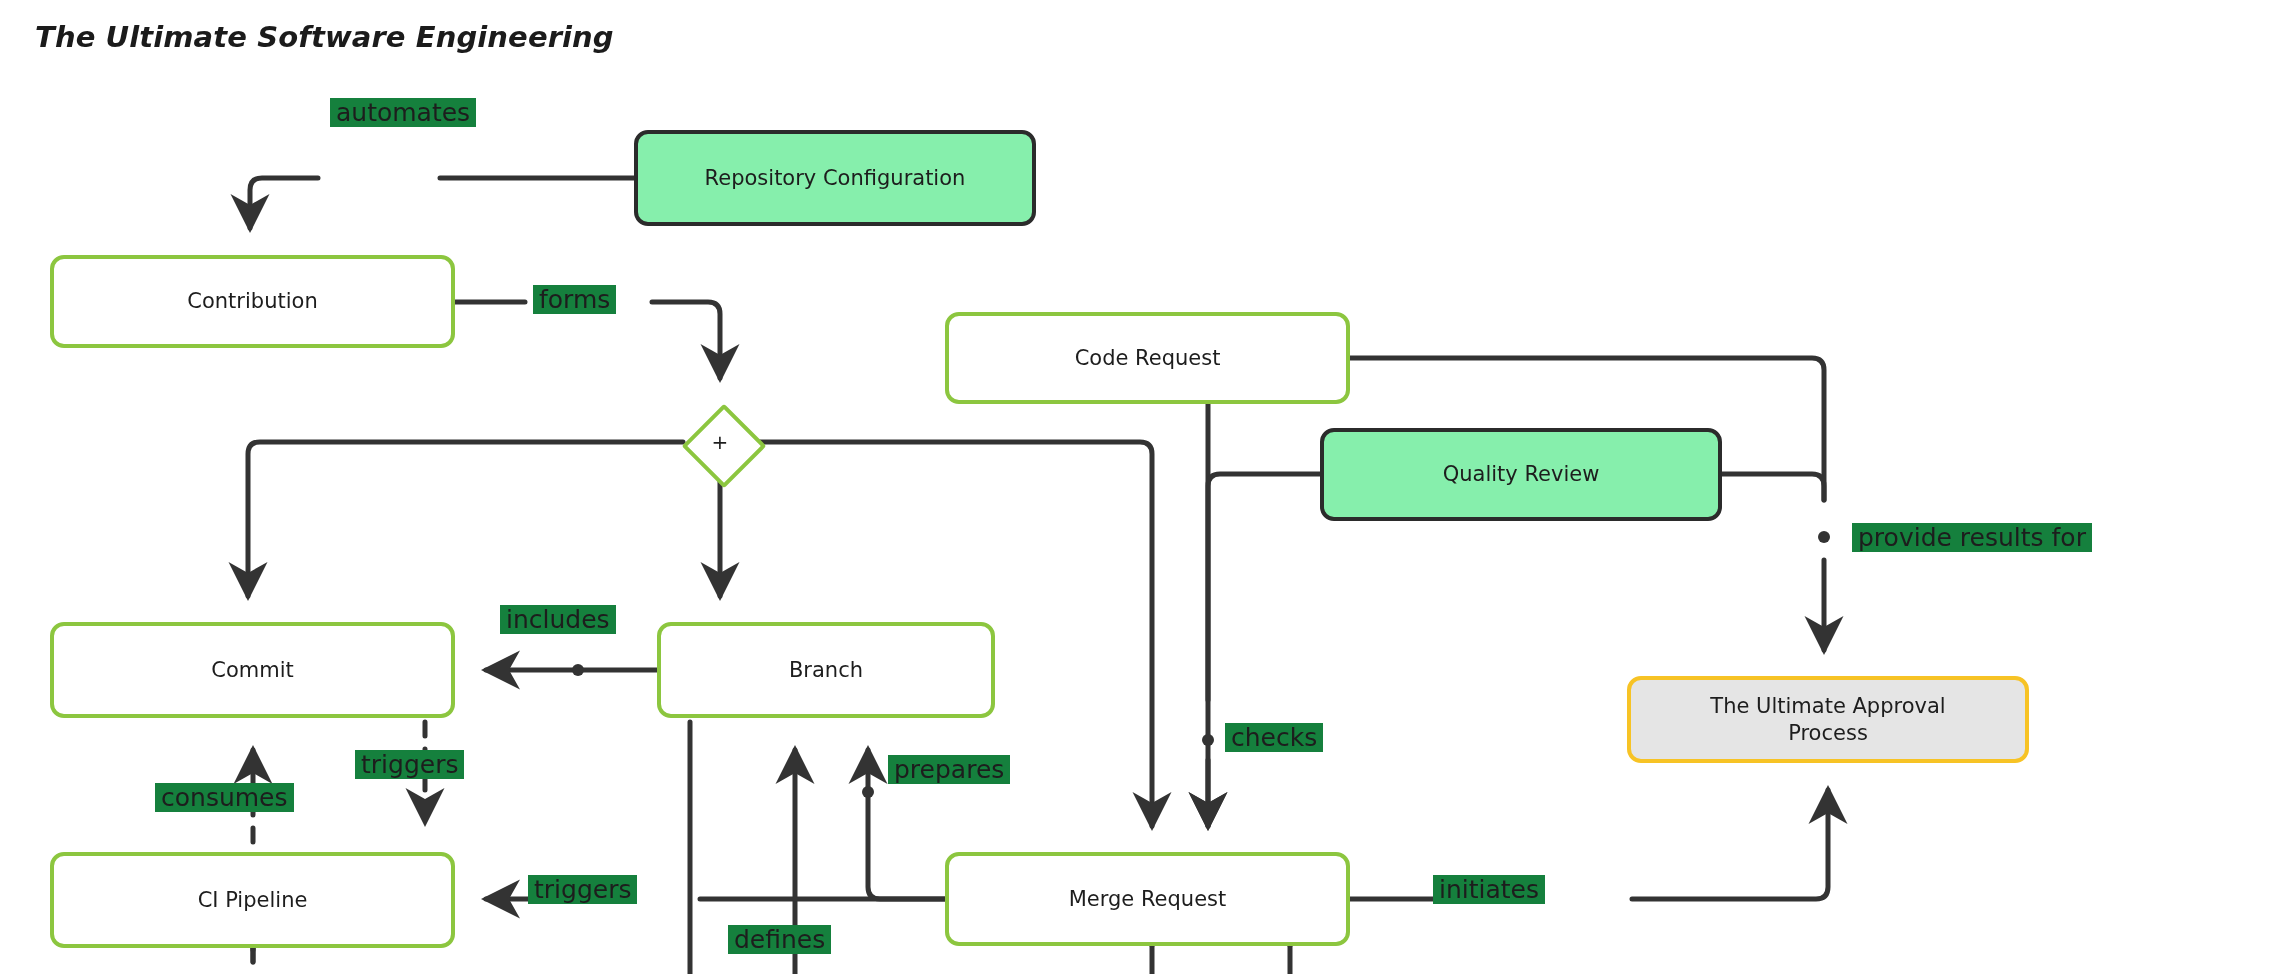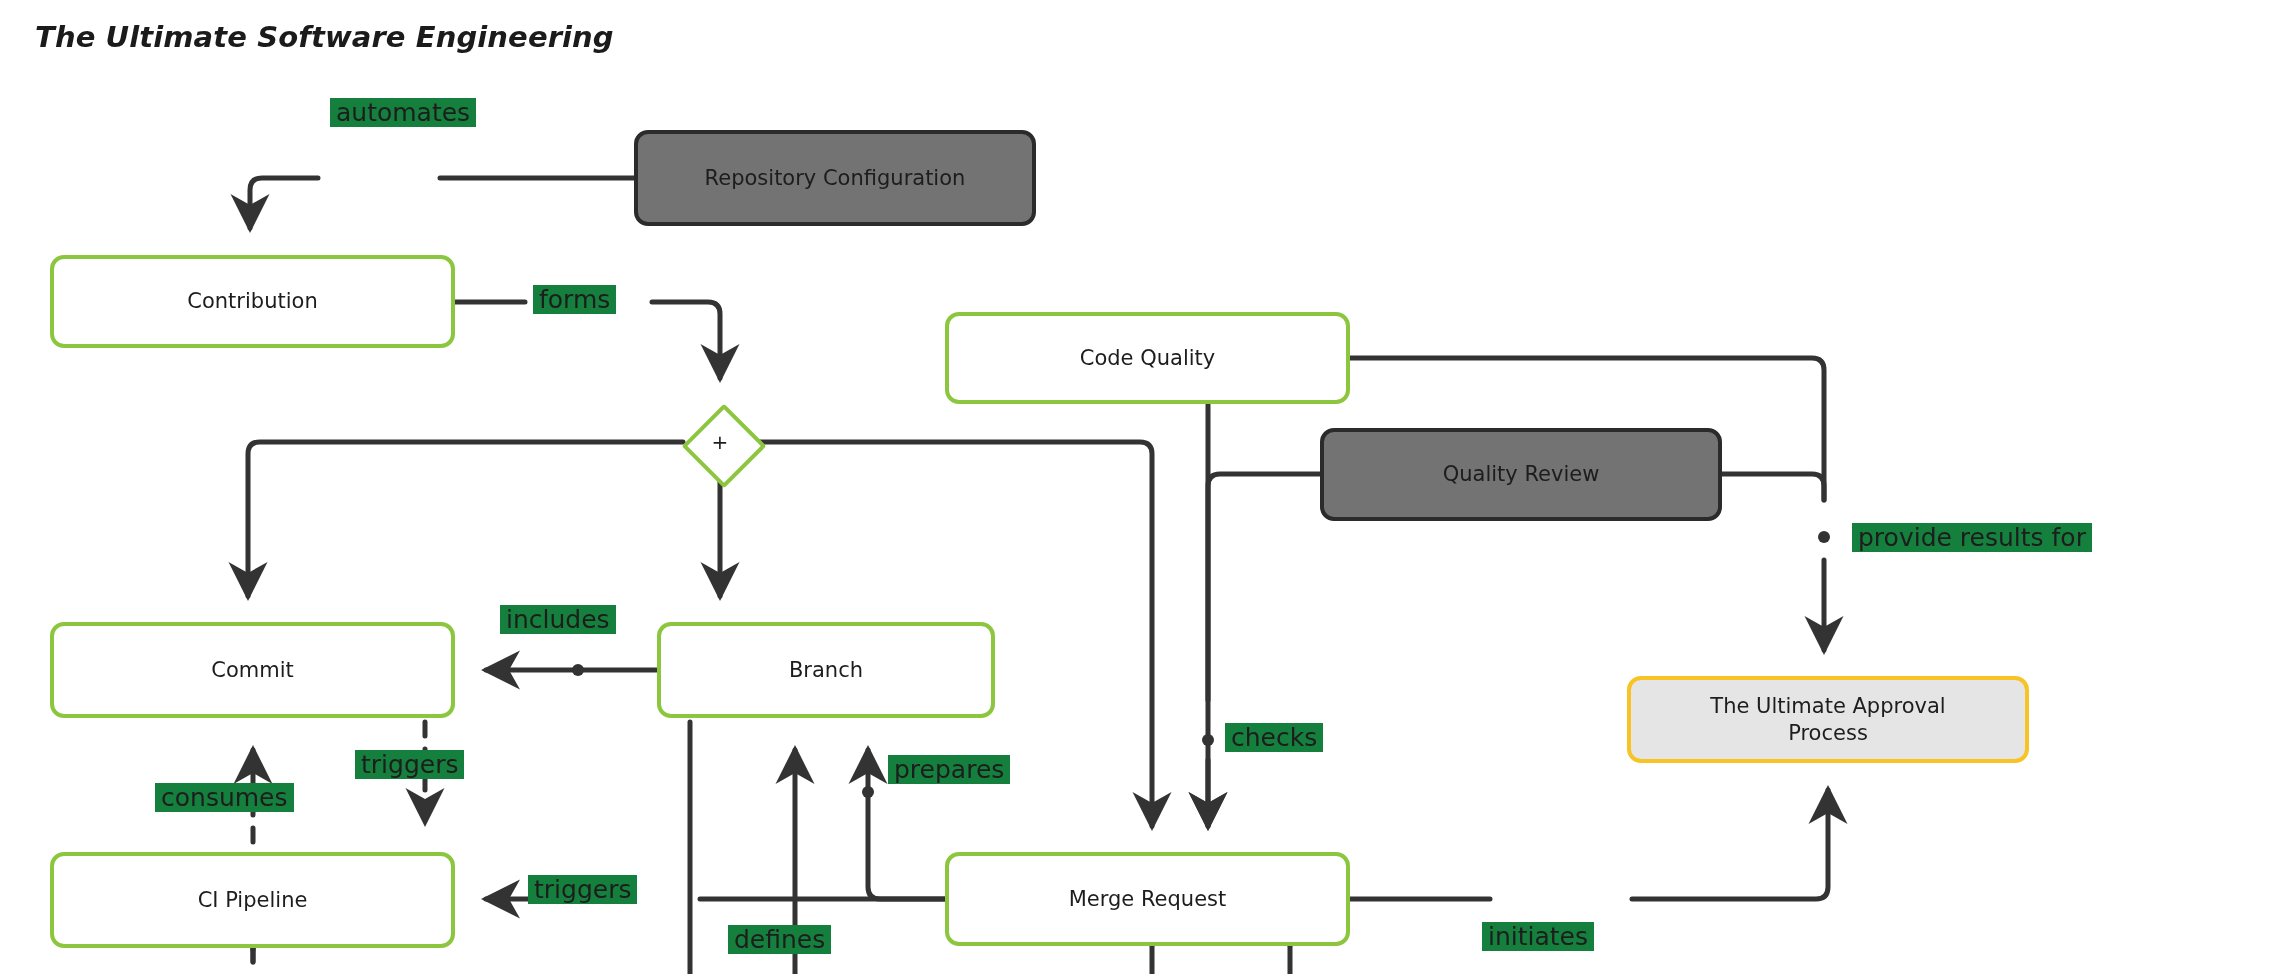--- a/index.html
+++ b/index.html
@@ -6,21 +6,21 @@
   body{width:2276px;height:974px;overflow:hidden;
        font-family:"DejaVu Sans","Liberation Sans",sans-serif;}
   #stage{position:relative;width:2276px;height:974px;background:#fff;}
   #title{position:absolute;left:35px;top:20px;font-size:29px;font-weight:bold;
          color:#1b1b1b;letter-spacing:.1px;white-space:nowrap;font-style:italic;}
   svg#wires{position:absolute;left:0;top:0;width:2276px;height:974px;}
   .node{position:absolute;box-sizing:border-box;display:flex;align-items:center;
         justify-content:center;text-align:center;border-radius:14px;
         font-size:21px;color:#1d1d1d;line-height:1.28;padding:2px 10px;}
   .node.green{border:4px solid #8CC63F;background:#ffffff;}
-  .node.gray{border:4px solid #2b2b2b;background:#737373;}
+  .node.gray{border:4px solid #2b2b2b;background:#86efac;}
   .node.amber{border:4px solid #F7C325;background:#e5e5e5;}
   .elabel{position:absolute;font-size:25px;color:#1d1d1d;white-space:nowrap;
           background:#15803d;padding:0 6px;}
   .junction{position:absolute;width:74px;height:74px;}
   .junction .dia{width:52px;height:52px;border:4px solid #8CC63F;background:#fff;
         transform:rotate(45deg);position:absolute;left:11px;top:11px;border-radius:3px;}
   .junction .plus{position:absolute;inset:0;display:flex;align-items:center;
         justify-content:center;font-size:20px;color:#1d1d1d;}
 </style>
 </head>
@@ -86,21 +86,21 @@
 
   <div class="node green" style="left:50px;top:255px;width:405px;height:93px;">
     <span>Contribution</span>
   </div>
 
   <div class="node gray" style="left:634px;top:130px;width:402px;height:96px;">
     <span>Repository Configuration</span>
   </div>
 
   <div class="node green" style="left:945px;top:312px;width:405px;height:92px;">
-    <span>Code Quality</span>
+    <span>Code Request</span>
   </div>
 
   <div class="node gray" style="left:1320px;top:428px;width:402px;height:93px;">
     <span>Quality Review</span>
   </div>
 
   <div class="node green" style="left:50px;top:622px;width:405px;height:96px;">
     <span>Commit</span>
   </div>
 
@@ -138,15 +138,15 @@
   <div class="elabel" style="left:155px;top:783px;">consumes</div>
 
   <div class="elabel" style="left:888px;top:755px;">prepares</div>
 
   <div class="elabel" style="left:1225px;top:723px;">checks</div>
 
   <div class="elabel" style="left:528px;top:875px;">triggers</div>
 
   <div class="elabel" style="left:728px;top:925px;">defines</div>
 
-  <div class="elabel" style="left:1482px;top:875px;margin-top:47px;">initiates</div>
+  <div class="elabel" style="left:1433px;top:875px;">initiates</div>
 
 </div>
 
 </body></html>

